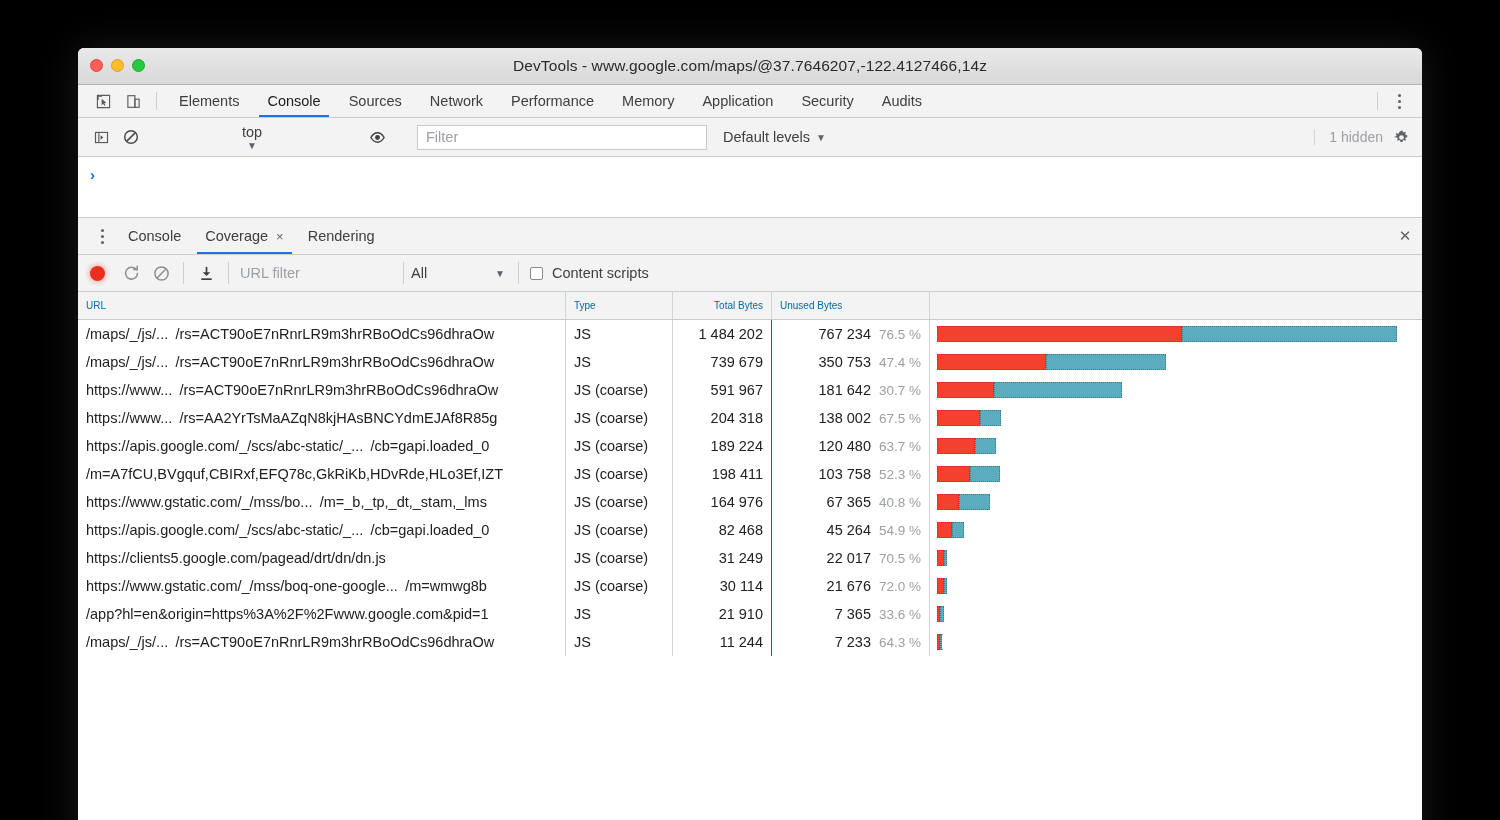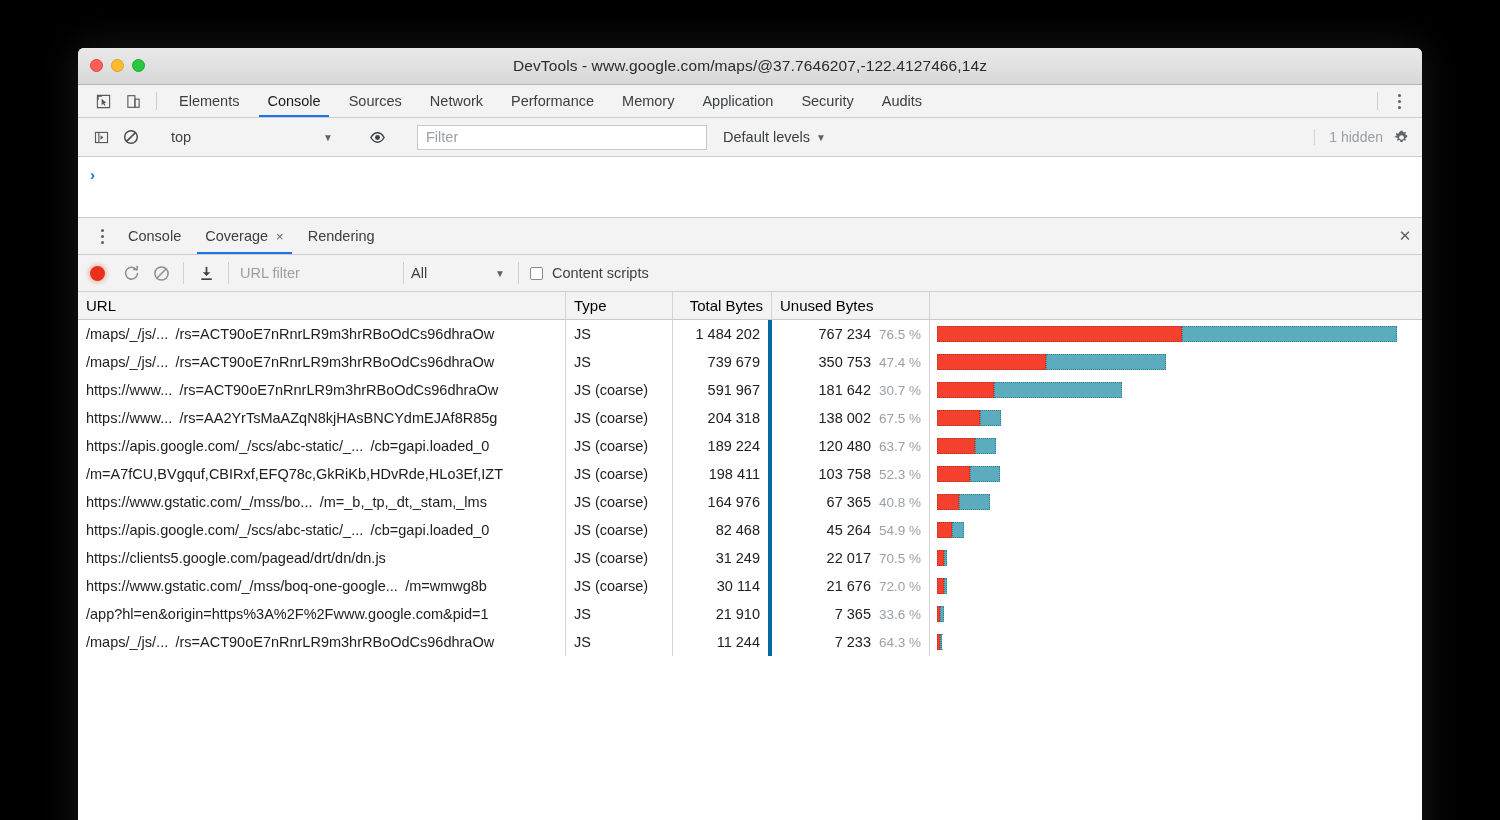--- a/index.html
+++ b/index.html
@@ -92,20 +92,21 @@
     background: #f3f3f3;
     border-bottom: 1px solid #cdcdcd;
     display: flex; align-items: center;
     font-size: 14.5px; color: #3c4043;
   }
   #ctx-select {
     display: flex; align-items: center;
     width: 182px; padding-left: 8px;
     justify-content: space-between;
     padding-right: 12px;
+    flex-direction: column;
   }
   #filter-input {
     flex: 0 0 290px;
     height: 25px; margin: 0 6px 0 8px;
     background: #fff;
     border: 1px solid #c9c9c9;
     display: flex; align-items: center;
     padding: 0 8px;
     color: #9aa0a6;
     font-size: 14.5px;
@@ -160,21 +161,21 @@
   #all-select { display:flex; align-items:center; width: 100px; justify-content: space-between; padding-right: 6px; }
   #content-scripts { display:flex; align-items:center; gap:9px; padding-left: 4px; }
   #cs-box { width: 13px; height: 13px; border: 1.5px solid #8a8a8a; border-radius: 2px; background:#fff; }
   
   #tablewrap { flex: 1 1 auto; display:flex; flex-direction:column; min-height: 0; background: #fff; }
   #thead {
     flex: 0 0 28px;
     display: flex;
     background: #f3f3f3;
     border-bottom: 1px solid #c9c9c9;
-    font-size: 15px; color: #000000;
+    font-size: 10px; color: #0369a1;
   }
   #thead > div {
     display:flex; align-items:center;
     border-right: 1px solid #d4d4d4;
     padding: 0 8px;
   }
   #tbody { flex: 1 1 auto; overflow: hidden; }
   .row {
     height: 28px; display:flex; align-items: stretch;
     font-size: 14.5px; color: #202124;
@@ -186,21 +187,21 @@
     padding: 0 8px;
     overflow: hidden; white-space: nowrap;
   }
   .c-type {
     flex: 0 0 107px;
     border-right: 1px solid #d4d4d4;
     display:flex; align-items:center; padding: 0 8px;
   }
   .c-total {
     flex: 0 0 99px;
-    border-right: 4px solid #0369a1;
+    border-right: 1px solid #0369a1;
     display:flex; align-items:center; justify-content:flex-end; padding: 0 8px;
   }
   .c-unused {
     flex: 0 0 158px;
     border-right: 1px solid #d4d4d4;
     display:flex; align-items:center; justify-content:flex-end; padding: 0 8px; gap: 8px;
   }
   .c-unused .pct { color: #9aa0a6; font-size: 13.5px; }
   .c-bar { flex: 1 1 auto; display:flex; align-items:center; padding-left: 7px; }
   .bar { height: 16px; display:flex; }

